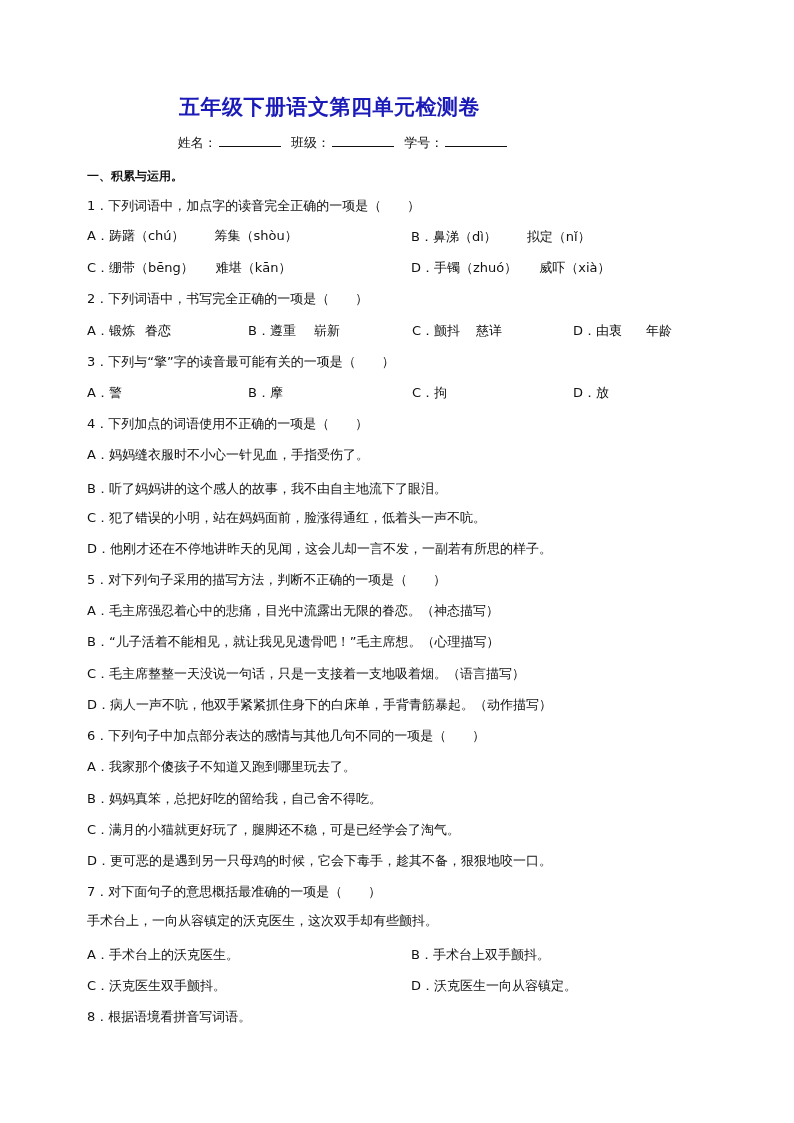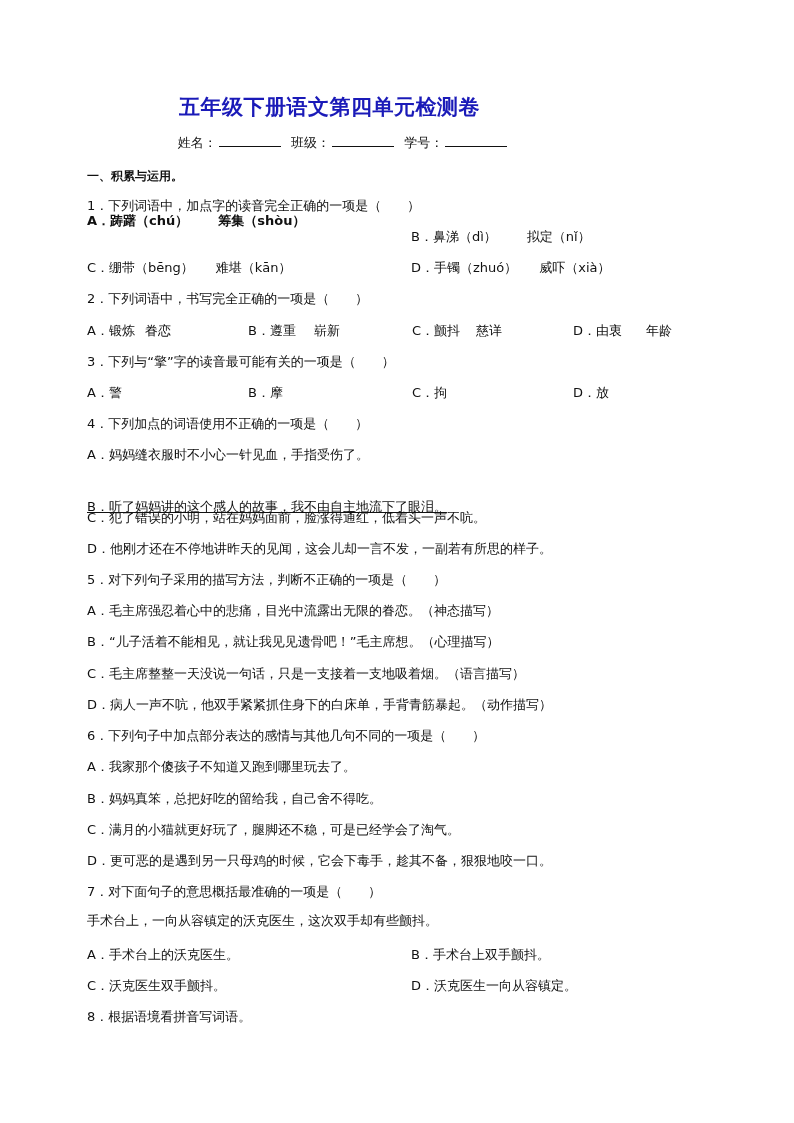--- a/index.html
+++ b/index.html
@@ -74,21 +74,21 @@
 
   <div class="info">
     <span>姓名：</span><span class="blank"></span>
     <span>班级：</span><span class="blank"></span>
     <span>学号：</span><span class="blank"></span>
   </div>
 
   <div class="line section" style="top:167px;">一、积累与运用。</div>
 
   <div class="line" style="top:197px;text-align:right;">1．下列词语中，加点字的读音完全正确的一项是（　　）</div>
-  <div class="opt" style="left:87px; top:212px;font-weight:bold;">
+  <div class="opt" style="left:87px; top:227px;">
     <span>A．踌躇（chú）</span><span class="gap2"></span><span>筹集（shòu）</span>
   </div>
   <div class="opt" style="left:411px; top:228px;">
     <span>B．鼻涕（dì）</span><span class="gap2"></span><span>拟定（nǐ）</span>
   </div>
   <div class="opt" style="left:87px; top:259px;">
     <span>C．绷带（bēng）</span><span class="gap"></span><span>难堪（kān）</span>
   </div>
   <div class="opt" style="left:411px; top:259px;">
     <span>D．手镯（zhuó）</span><span class="gap"></span><span>威吓（xià）</span>
@@ -109,21 +109,21 @@
   </div>
 
   <div class="line" style="top:353px;">3．下列与“擎”字的读音最可能有关的一项是（　　）</div>
   <div class="opt" style="left:87px; top:384px;">A．警</div>
   <div class="opt" style="left:248px; top:384px;">B．摩</div>
   <div class="opt" style="left:412px; top:384px;">C．拘</div>
   <div class="opt" style="left:573px; top:384px;">D．放</div>
 
   <div class="line" style="top:415px;">4．下列加点的词语使用不正确的一项是（　　）</div>
   <div class="line" style="top:446px;">A．妈妈缝衣服时不小心一针见血，手指受伤了。</div>
-  <div class="line" style="top:498px;text-decoration:underline;">B．听了妈妈讲的这个感人的故事，我不由自主地流下了眼泪。</div>
+  <div class="line" style="top:480px;">B．听了妈妈讲的这个感人的故事，我不由自主地流下了眼泪。</div>
   <div class="line" style="top:509px;">C．犯了错误的小明，站在妈妈面前，脸涨得通红，低着头一声不吭。</div>
   <div class="line" style="top:540px;">D．他刚才还在不停地讲昨天的见闻，这会儿却一言不发，一副若有所思的样子。</div>
 
   <div class="line" style="top:571px;">5．对下列句子采用的描写方法，判断不正确的一项是（　　）</div>
   <div class="line" style="top:602px;">A．毛主席强忍着心中的悲痛，目光中流露出无限的眷恋。（神态描写）</div>
   <div class="line" style="top:633px;">B．“儿子活着不能相见，就让我见见遗骨吧！”毛主席想。（心理描写）</div>
   <div class="line" style="top:665px;">C．毛主席整整一天没说一句话，只是一支接着一支地吸着烟。（语言描写）</div>
   <div class="line" style="top:696px;">D．病人一声不吭，他双手紧紧抓住身下的白床单，手背青筋暴起。（动作描写）</div>
 
   <div class="line" style="top:727px;">6．下列句子中加点部分表达的感情与其他几句不同的一项是（　　）</div>

